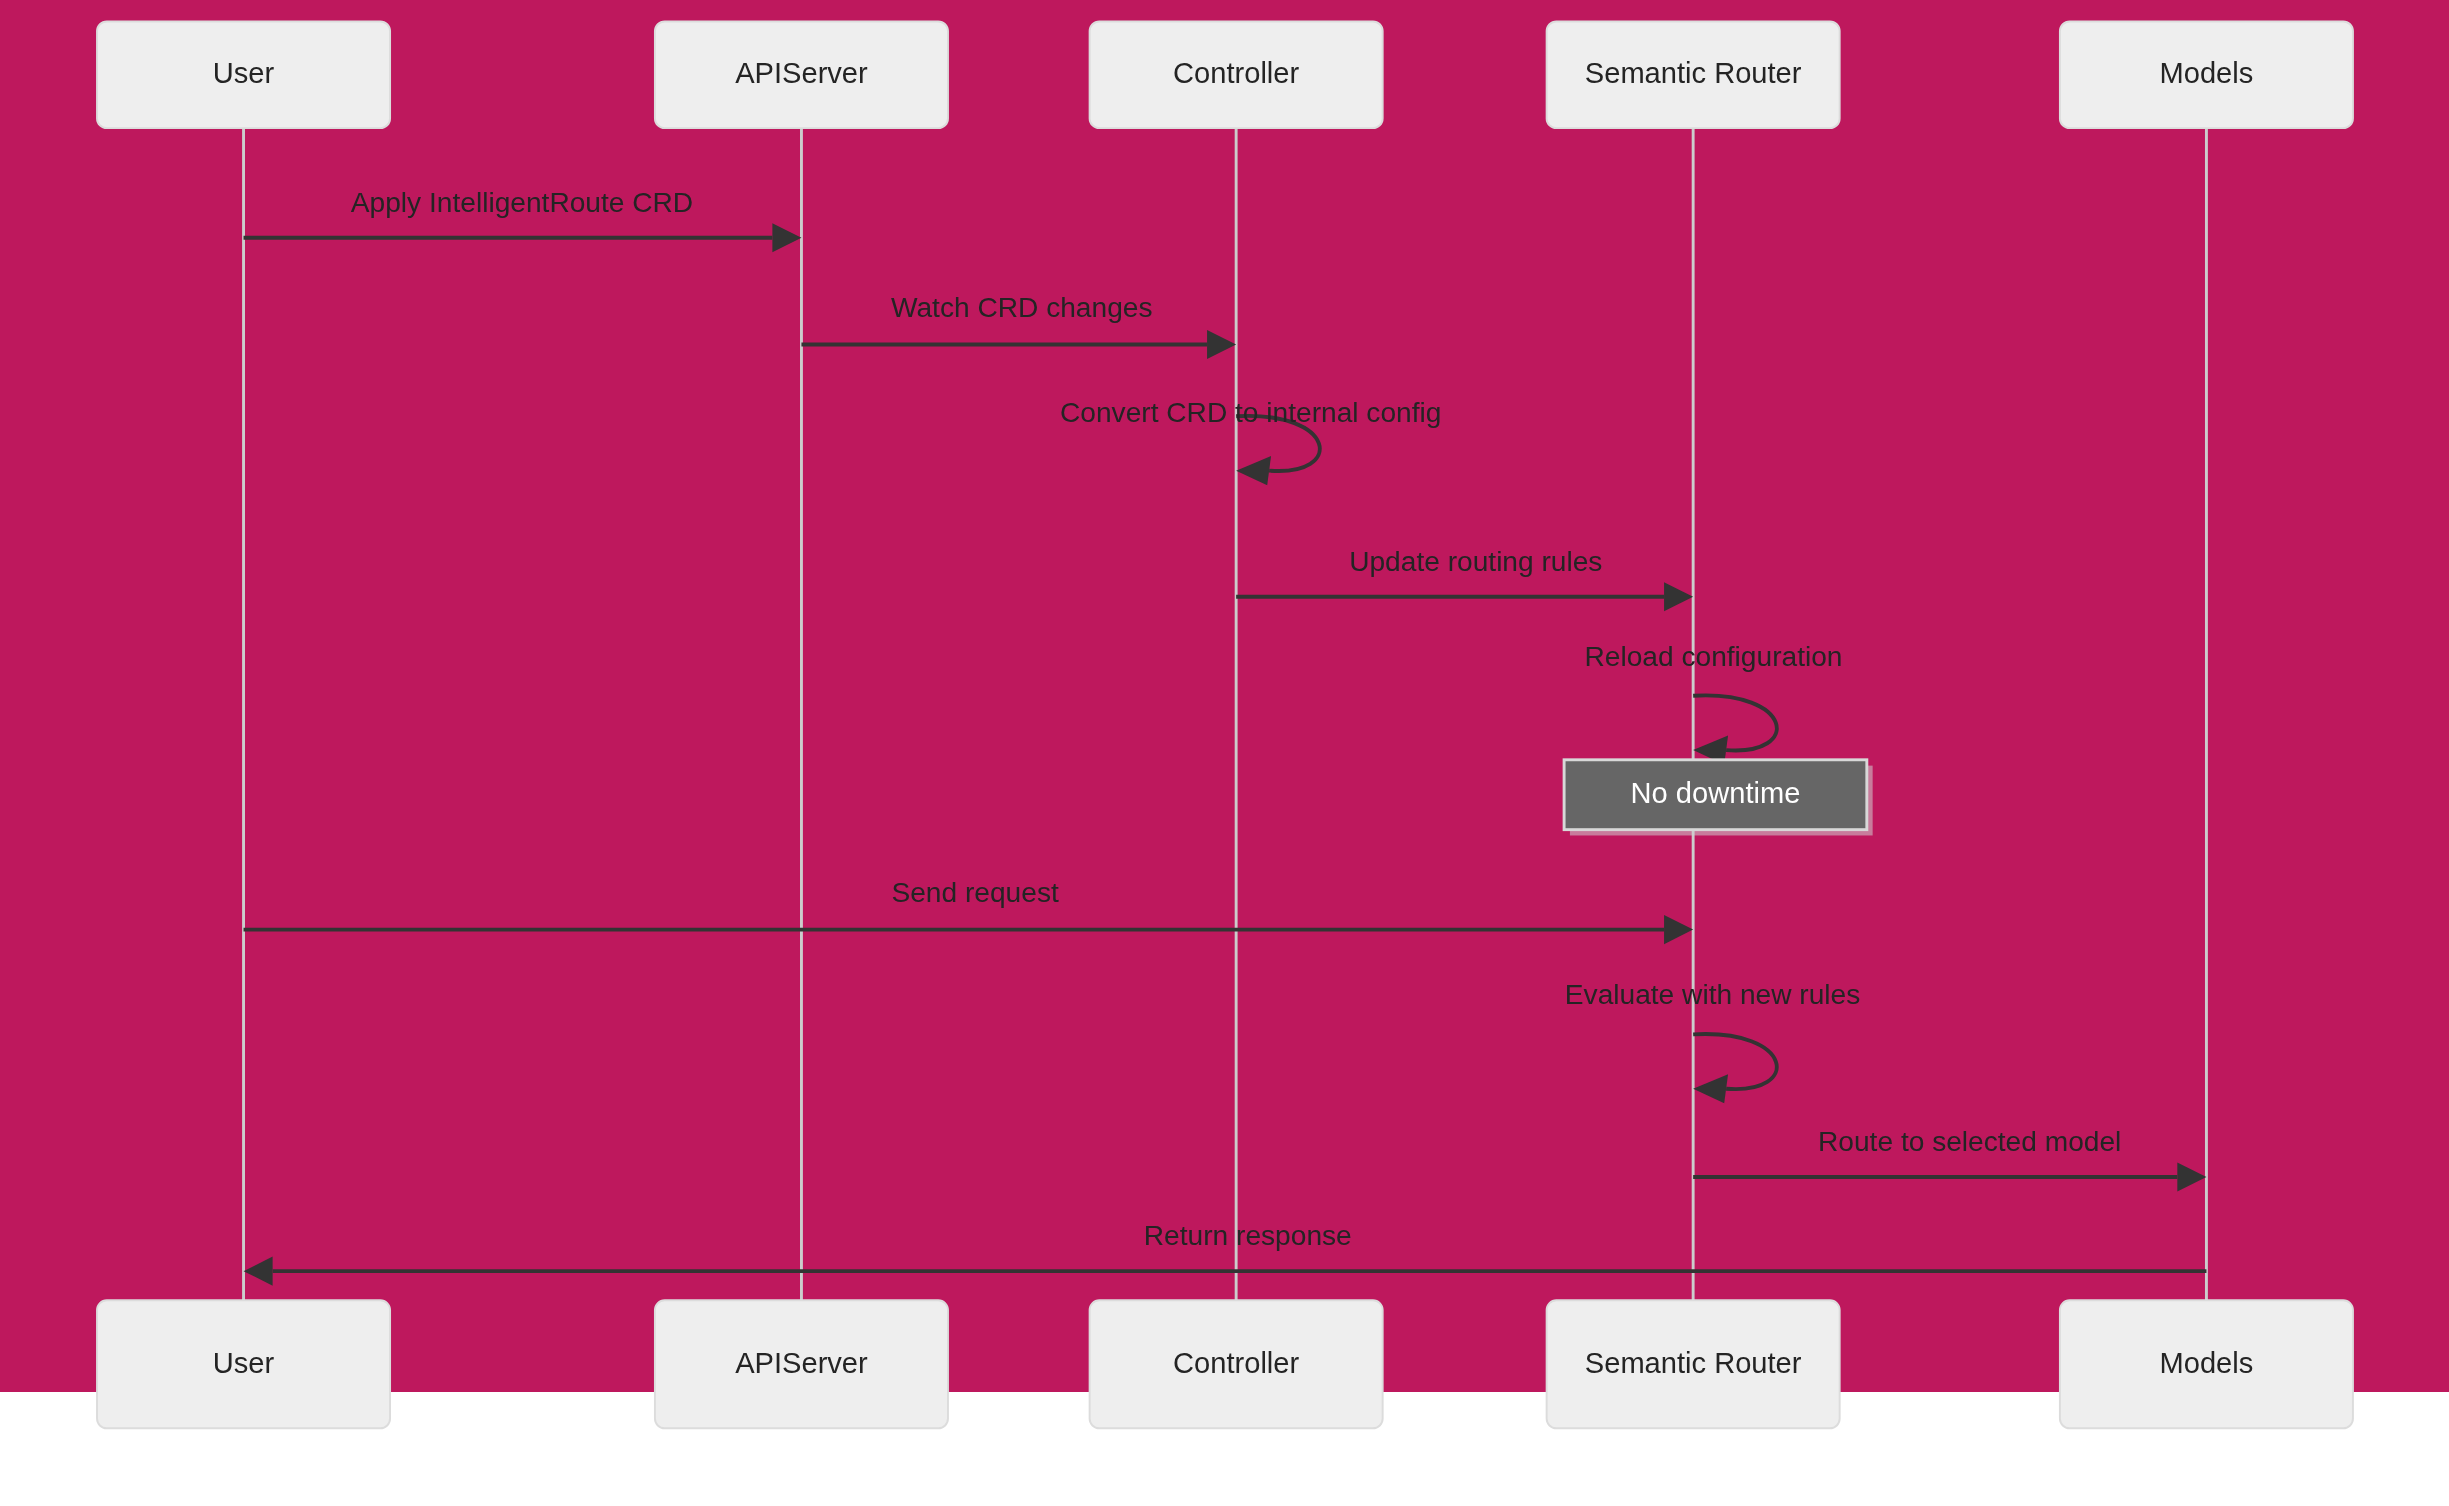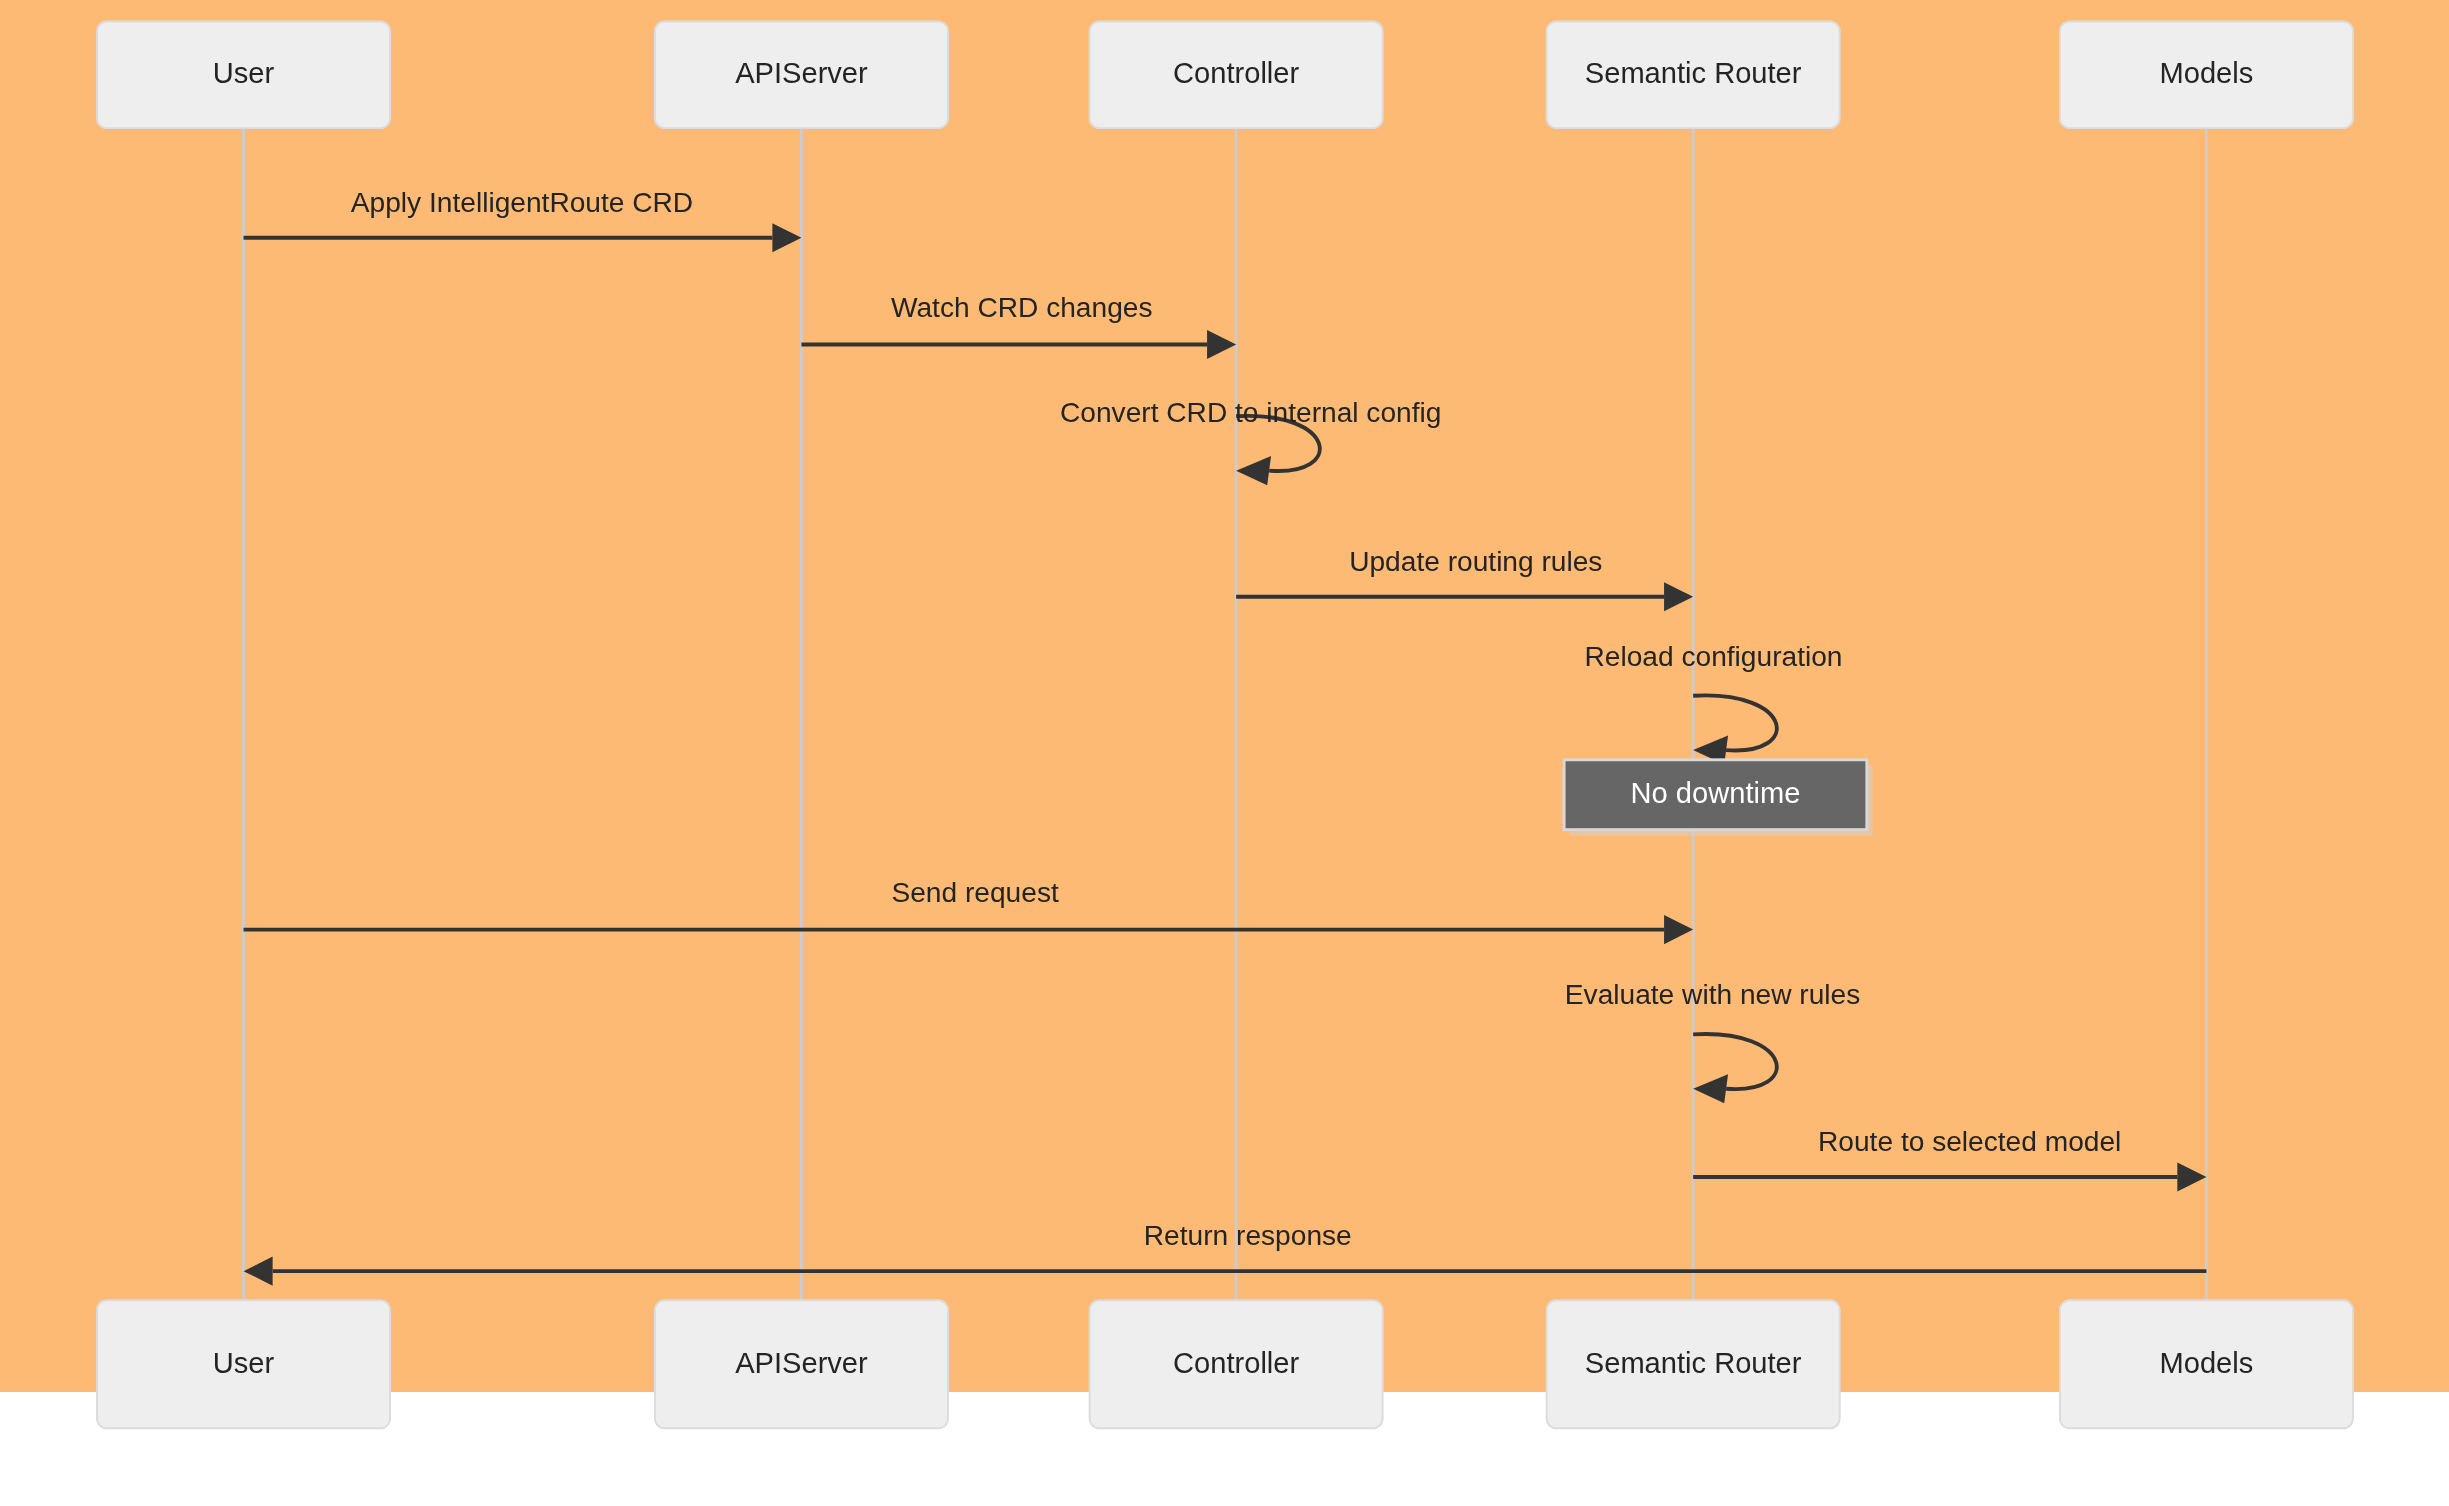--- a/index.html
+++ b/index.html
@@ -11,21 +11,21 @@
   body {
     width: 2449px;
     height: 1506px;
     font-family: "Liberation Sans", sans-serif;
     overflow: hidden;
   }
   #diagram-root {
     position: relative;
     width: 2449px;
     height: 1392px;
-    background: #fdba74;
+    background: #be185d;
   }
   svg#sequence-svg {
     display: block;
     width: 2449px;
     height: 1506px;
   }
   .actor-box-rect {
     fill: #eeeeee;
     stroke: #dcdcdc;
     stroke-width: 2;

